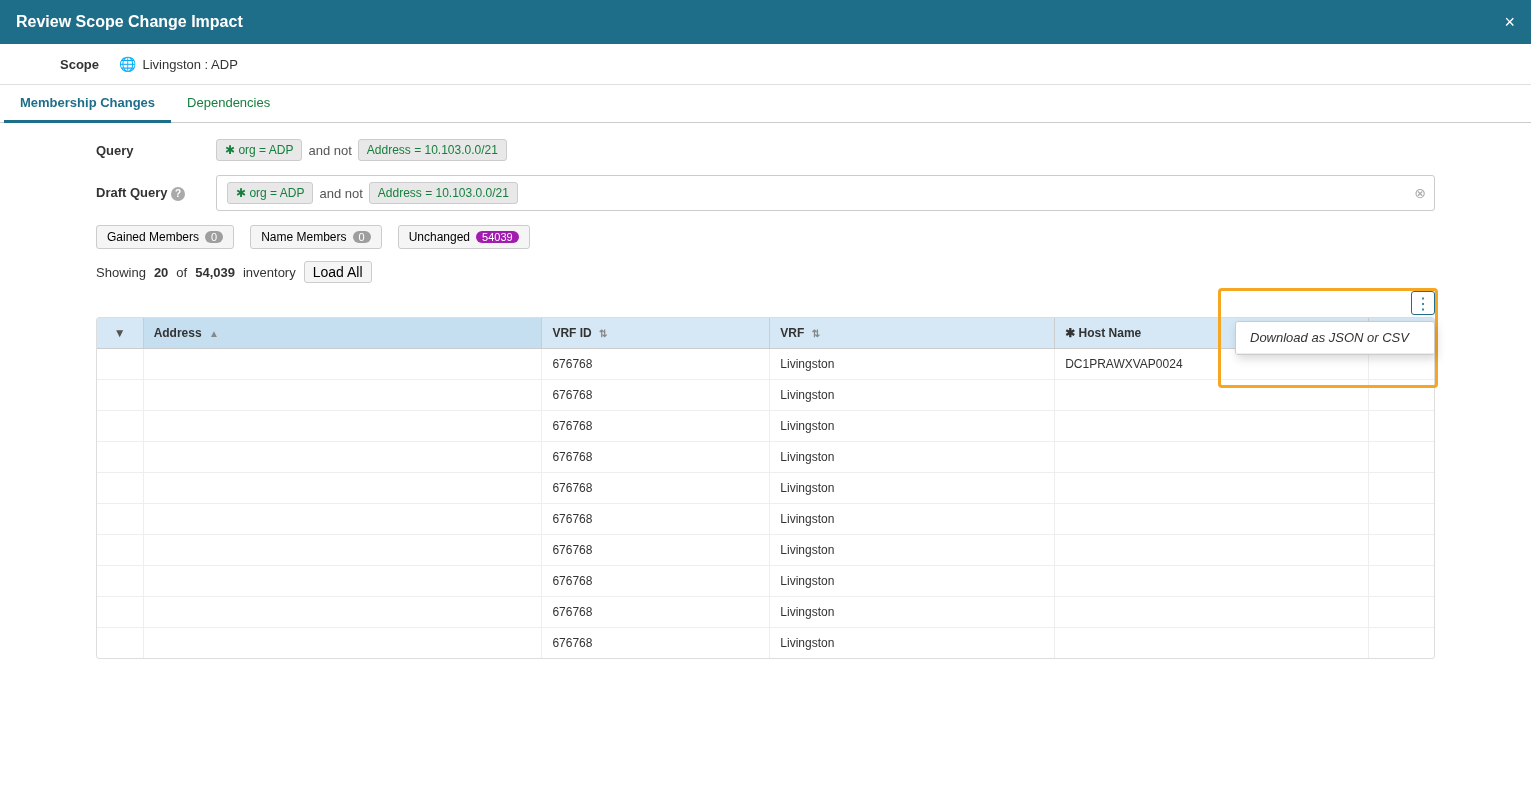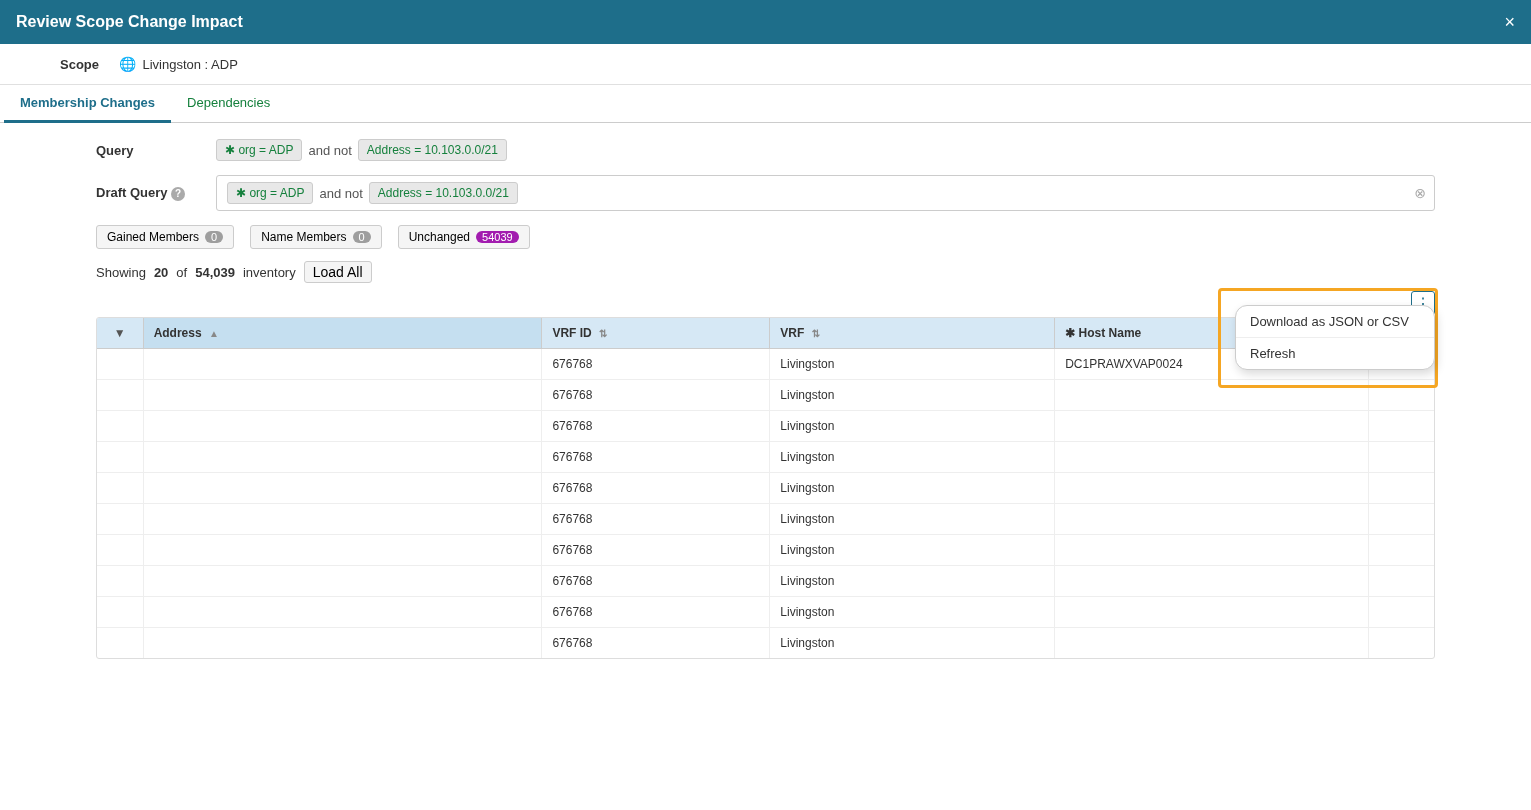--- a/index.html
+++ b/index.html
@@ -249,28 +249,29 @@
       display: flex;
       align-items: center;
       justify-content: center;
       color: #1e6e8a;
       font-size: 16px;
     }
 
     
     .dropdown-menu {
       position: absolute;
-      top: 14px;
+      top: 30px;
       right: 0;
       background: #fff;
       border: 1px solid #ccc;
-      border-radius: 12px;
+      border-radius: 3px;
       box-shadow: 2px 4px 10px rgba(0,0,0,0.15);
       z-index: 100;
       min-width: 200px;
+      font-style: italic;
     }
     .dropdown-item {
       padding: 8px 14px;
       font-size: 13px;
       cursor: pointer;
       color: #333;
     }
     .dropdown-divider {
       border-top: 1px solid #eee;
     }
@@ -361,21 +362,20 @@
     <div style="position:relative; display:flex; justify-content:flex-end; margin-bottom:2px;">
 
       <div style="position: absolute; right: -3px; top: -3px; border: 3px solid rgb(245, 166, 35); border-radius: 4px; z-index: 50; pointer-events: none; width: 220px; height: 100px;" id="highlight-box">
       </div>
 
       <button class="three-dots-btn">⋮</button>
 
       <div class="dropdown-menu" id="dropdown">
         <div class="dropdown-item">Download as JSON or CSV</div>
         <div class="dropdown-divider"></div>
-        <div class="dropdown-item">Refresh</div>
       </div>
     </div>
 
     <div class="table-container">
       <table>
         <thead>
           <tr>
             <th class="filter-icon-cell">
               <span>▼</span>
             </th>

